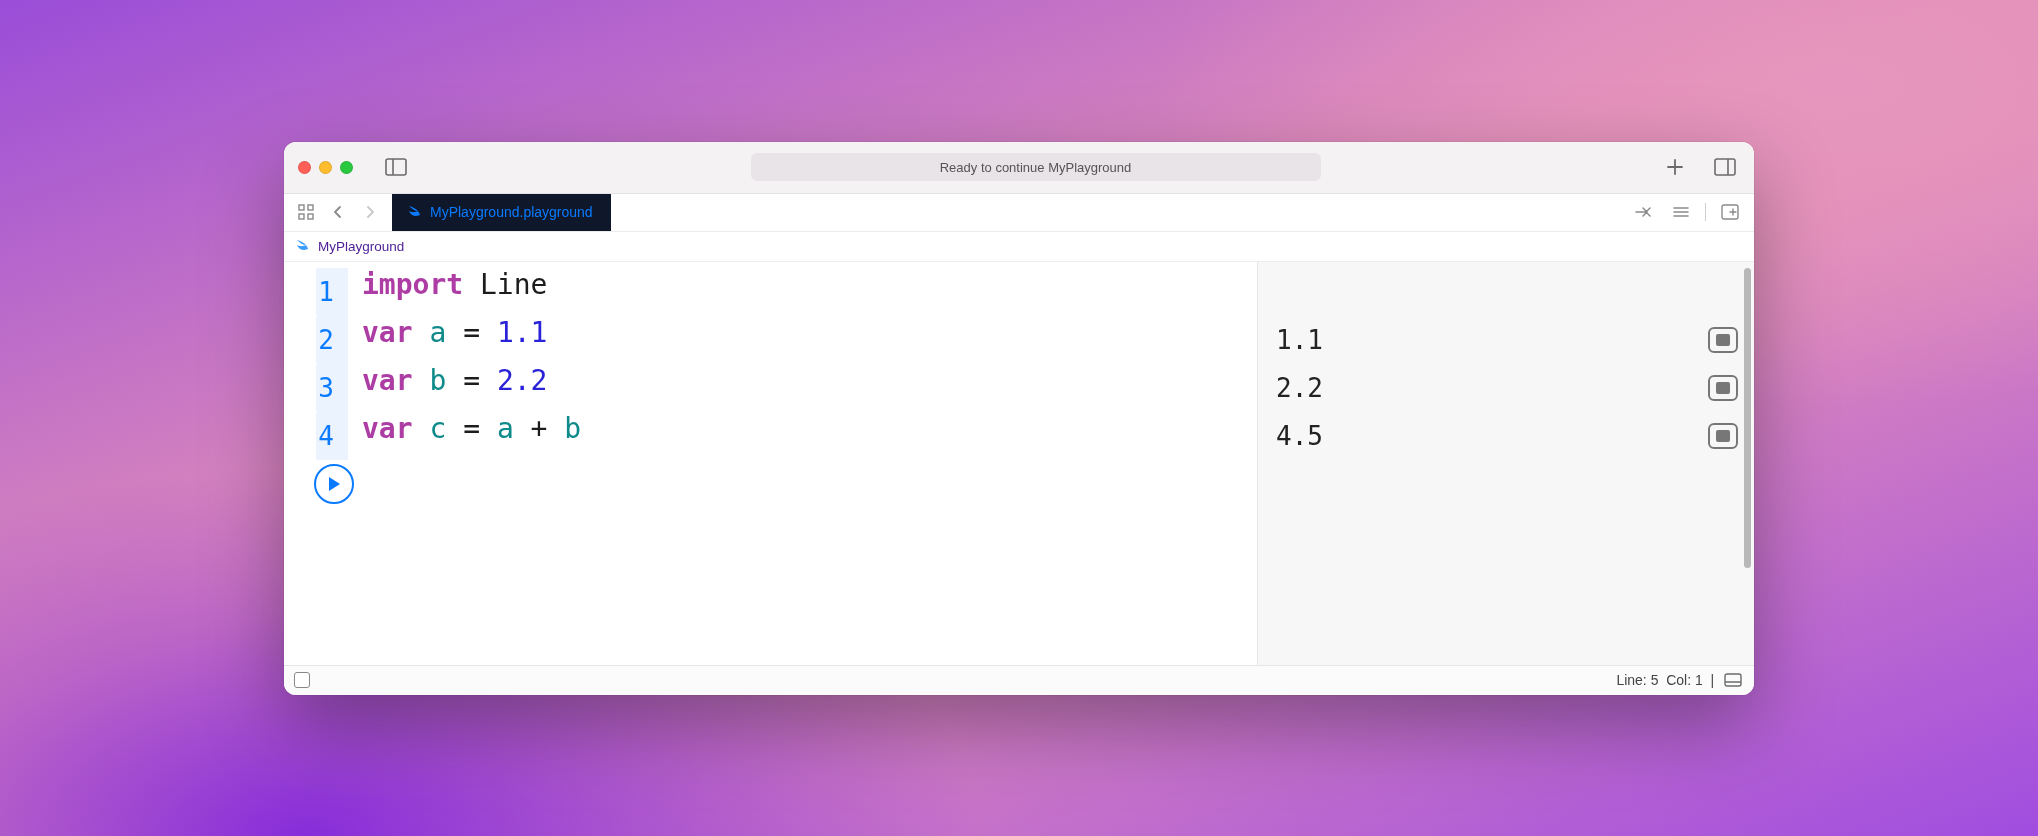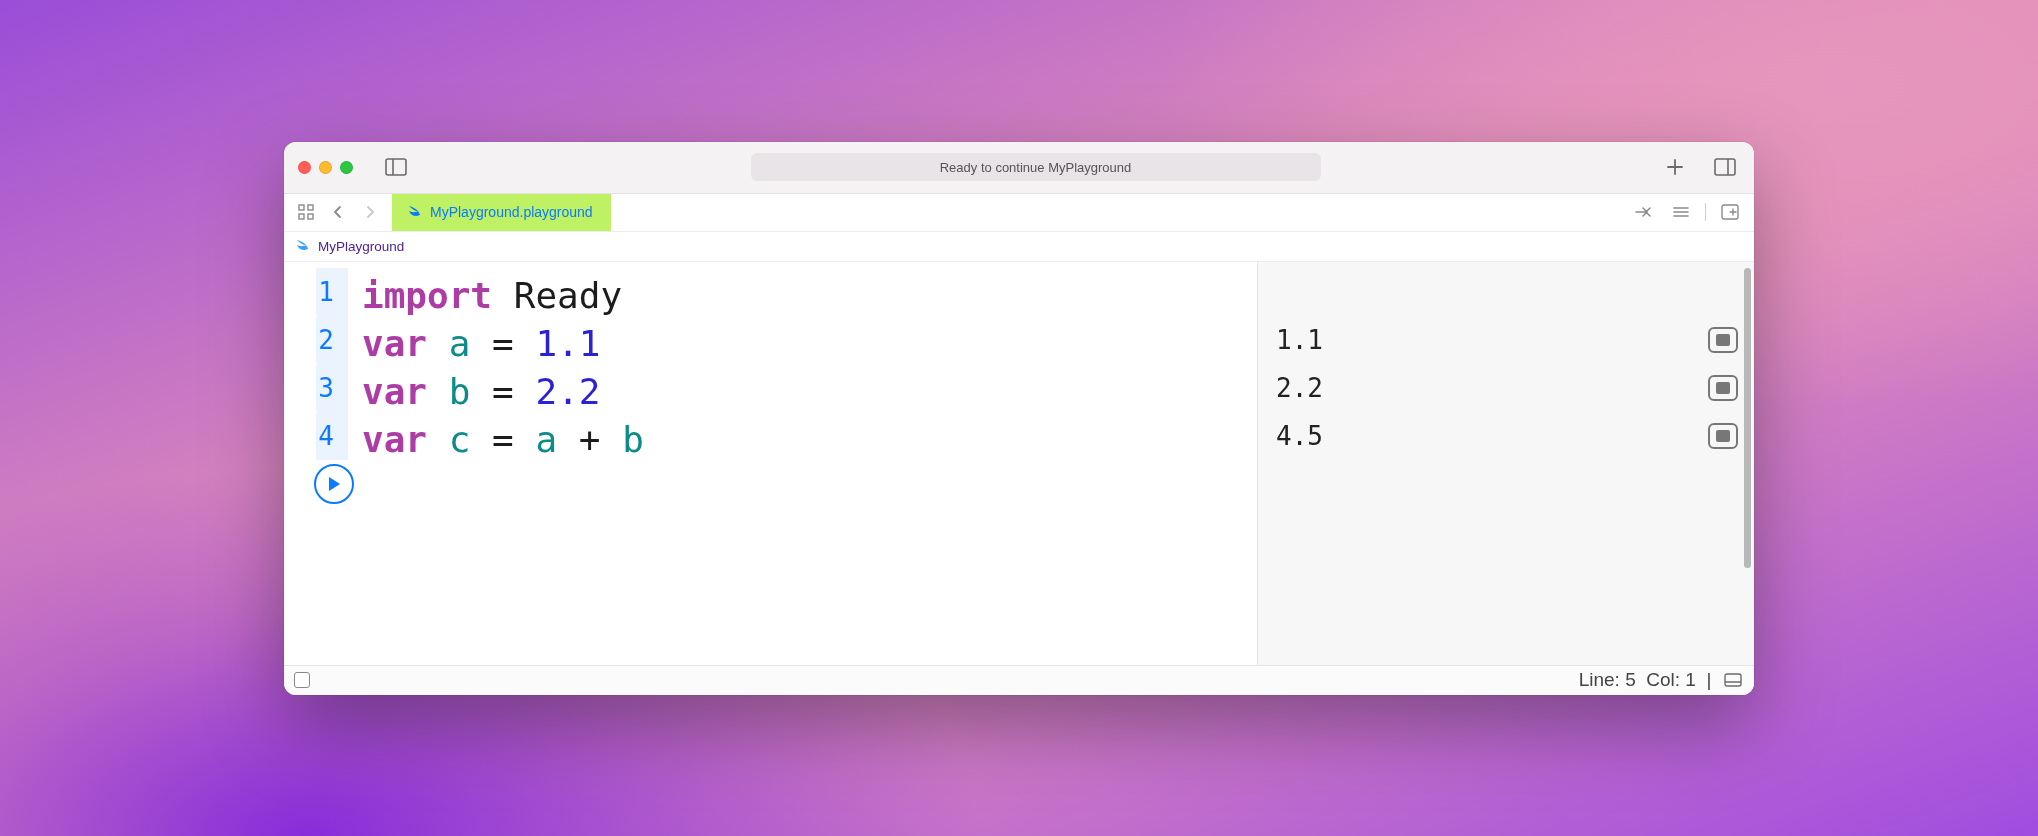--- a/index.html
+++ b/index.html
@@ -74,21 +74,21 @@
     display: flex; align-items: center; padding: 0 8px; gap: 4px;
     color: #888;
   }
   .tabbar-icon-btn {
     width: 28px; height: 28px; display: flex; align-items: center; justify-content: center;
     border-radius: 4px; color: #8a8a8a;
   }
   .tab {
     display: flex; align-items: center; gap: 8px;
     padding: 0 18px 0 14px;
-    background: #bef264;
+    background: #0f172a;
     color: #0a7aff;
     font-size: 14px;
   }
   .swift-icon { color: #0a7aff; }
   .tabbar-right {
     margin-left: auto; display: flex; align-items: center; padding: 0 10px; gap: 10px;
     color: #5f5f5f;
   }
   .vdiv { width: 1px; height: 18px; background: #d0d0d0; }
 
@@ -126,21 +126,21 @@
     height: 48px;
     display: flex; align-items: center; justify-content: flex-end;
     padding-right: 14px;
     font-size: 26px;
     color: #0a7aff;
     background: #eaf3fe;
     margin-left: 32px;
     border-radius: 2px 0 0 2px;
   }
   .code-lines { flex: 1; padding: 6px 0 0 14px; }
-  .code-line { height: 48px; display: flex; align-items: flex-end; font-size: 36px; white-space: pre; }
+  .code-line { height: 48px; display: flex; align-items: flex-start; font-size: 28px; white-space: pre; }
   .tok-kw { color: #ad3da4; font-weight: 600; }
   .tok-type { color: #1c1c1c; }
   .tok-id { color: #0f8a8a; }
   .tok-op { color: #1c1c1c; }
   .tok-num { color: #2a22d8; }
   .tok-plain { color: #1c1c1c; }
 
   .run-button {
     position: absolute;
     left: 30px;
@@ -183,21 +183,21 @@
     width: 7px; height: 300px;
     background: #b8b8b8; border-radius: 4px;
   }
 
   
   .bottombar {
     height: 30px;
     border-top: 1px solid #e5e5e5;
     display: flex; align-items: center;
     padding: 0 10px;
-    font-size: 19px; color: #444;
+    font-size: 14px; color: #444;
     background: #fbfbfb;
   }
   .bottombar .spacer { flex: 1; }
   .bb-icon { width: 22px; height: 18px; color: #6b6b6b; display:flex; align-items:center; justify-content:center; }
   .checkbox-empty {
     width: 16px; height: 16px; border: 1.5px solid #888; border-radius: 3px; background: #fff;
   }
 </style>
 </head>
 <body>
@@ -296,21 +296,21 @@
 
   <div class="editor-area">
     <div class="code-pane">
       <div class="gutter" id="gutter">
           <div class="ln">1</div>
           <div class="ln">2</div>
           <div class="ln">3</div>
           <div class="ln">4</div>
         </div>
       <div class="code-lines" id="codelines">
-          <div class="code-line"><span class="tok-kw">import</span><span class="tok-plain"> </span><span class="tok-type">Ready</span></div>
+          <div class="code-line"><span class="tok-kw">import</span><span class="tok-plain"> </span><span class="tok-type">Line</span></div>
           <div class="code-line"><span class="tok-kw">var</span><span class="tok-plain"> </span><span class="tok-id">a</span><span class="tok-plain"> </span><span class="tok-op">=</span><span class="tok-plain"> </span><span class="tok-num">1.1</span></div>
           <div class="code-line"><span class="tok-kw">var</span><span class="tok-plain"> </span><span class="tok-id">b</span><span class="tok-plain"> </span><span class="tok-op">=</span><span class="tok-plain"> </span><span class="tok-num">2.2</span></div>
           <div class="code-line"><span class="tok-kw">var</span><span class="tok-plain"> </span><span class="tok-id">c</span><span class="tok-plain"> </span><span class="tok-op">=</span><span class="tok-plain"> </span><span class="tok-id">a</span><span class="tok-plain"> </span><span class="tok-op">+</span><span class="tok-plain"> </span><span class="tok-id">b</span></div>
         </div>
       <div class="run-button">
         <svg width="14" height="16" viewBox="0 0 14 16">
             <path d="M2 1l11 7-11 7z"></path>
           </svg>
       </div>
     </div>

